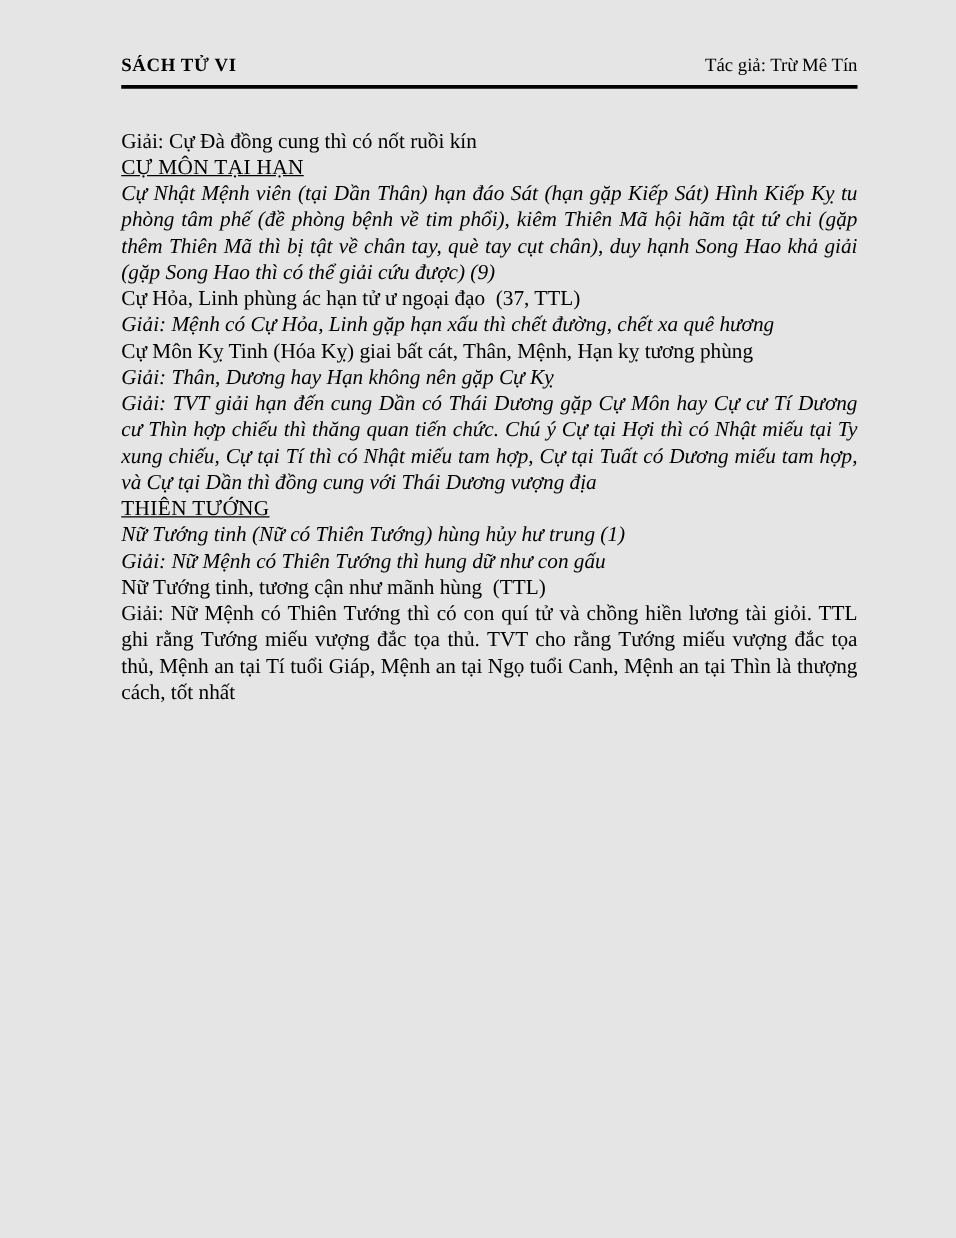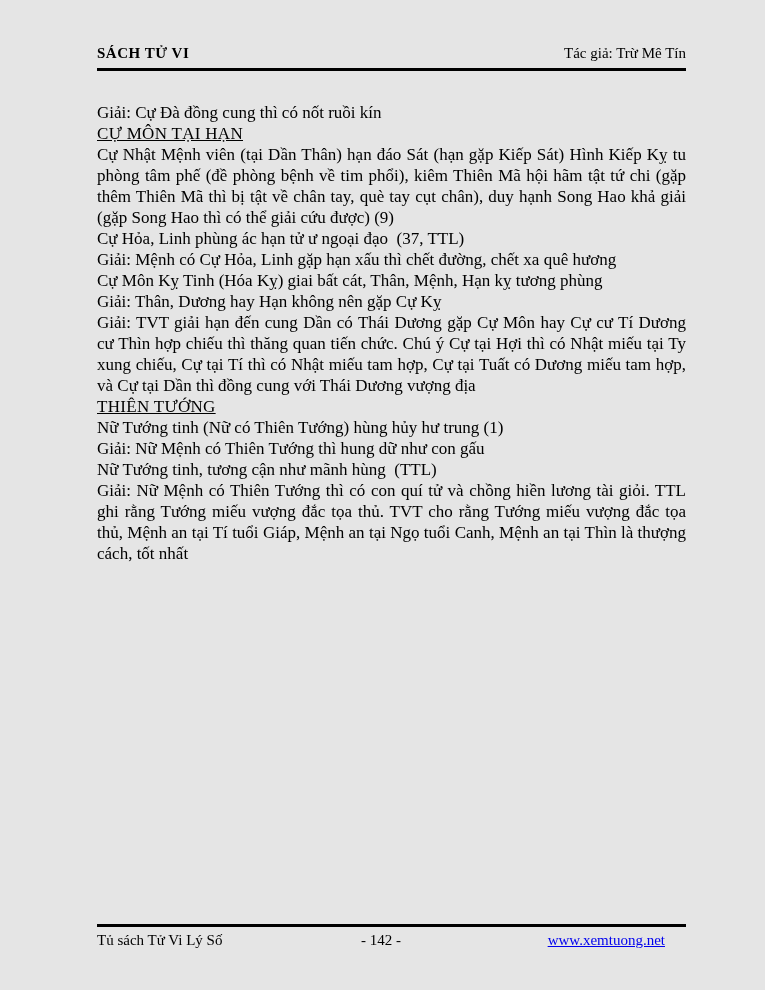--- a/index.html
+++ b/index.html
@@ -49,21 +49,21 @@
   .line  { white-space: pre-wrap; }
   .jpara { text-align: justify; }
   .stretch {
     text-align: justify;
     -moz-text-align-last: justify;
     text-align-last: justify;
     white-space: normal;
   }
   .heading { text-decoration: underline; letter-spacing: 0.3px; }
   .mt-h     { margin-top: 26px; }
-  .mt-qa    { margin-top: 6px; }
+  .mt-qa    { margin-top: 6px; font-style: italic; }
   .mt-group { margin-top: 27px; }
   .mt-tight { margin-top: 2px; }
 
   
   .footer {
     position: absolute;
     left: 97px;
     right: 79px;
     top: 924px;
     border-top: 3px solid #000;
@@ -100,19 +100,14 @@
     <p class="line mt-group">Cự Môn Kỵ Tinh (Hóa Kỵ) giai bất cát, Thân, Mệnh, Hạn kỵ tương phùng</p>
     <p class="line mt-qa">Giải: Thân, Dương hay Hạn không nên gặp Cự Kỵ</p>
     <p class="jpara mt-qa">Giải: TVT giải hạn đến cung Dần có Thái Dương gặp Cự Môn hay Cự cư Tí Dương cư Thìn hợp chiếu thì thăng quan tiến chức. Chú ý Cự tại Hợi thì có Nhật miếu tại Ty xung chiếu, Cự tại Tí thì có Nhật miếu tam hợp, Cự tại Tuất có Dương miếu tam hợp, và Cự tại Dần thì đồng cung với Thái Dương vượng địa</p>
     <h2 class="heading mt-h">THIÊN TƯỚNG</h2>
     <p class="line mt-qa">Nữ Tướng tinh (Nữ có Thiên Tướng) hùng hủy hư trung (1)</p>
     <p class="line mt-qa">Giải: Nữ Mệnh có Thiên Tướng thì hung dữ như con gấu</p>
     <p class="line mt-group">Nữ Tướng tinh, tương cận như mãnh hùng  (TTL)</p>
     <p class="jpara mt-tight">Giải: Nữ Mệnh có Thiên Tướng thì có con quí tử và chồng hiền lương tài giỏi. TTL ghi rằng Tướng miếu vượng đắc tọa thủ. TVT cho rằng Tướng miếu vượng đắc tọa thủ, Mệnh an tại Tí tuổi Giáp, Mệnh an tại Ngọ tuổi Canh, Mệnh an tại Thìn là thượng cách, tốt nhất</p>
   </div>
 
-  <div class="footer">
-    <span class="footer-left">Tủ sách Tử Vi Lý Số</span>
-    <span class="footer-center">- 142 -</span>
-    <span class="footer-right"><a class="footer-link">www.xemtuong.net</a></span>
-  </div>
 
 </div>
 
 </body></html>

